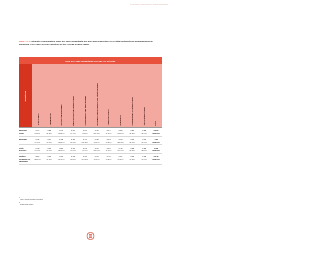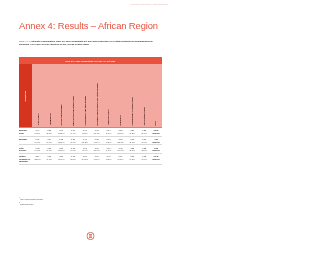--- a/index.html
+++ b/index.html
@@ -222,21 +222,20 @@
   }
   .logo svg { display: block; }
 </style>
 </head>
 <body>
 
 <div class="page">
 
   <div class="running-header">WHO Report on Surveillance of Antibiotic Consumption</div>
 
-  <h1 class="title">Annex 4: Results – African Region</h1>
 
   <div class="caption">
     <span class="cap-label">Table A4.1</span>
     <span class="cap-body">Antibiotic consumption (DDD per 1000 inhabitants per day) and proportion (%) of total antibacterial pharmacological subgroup (ATC code) in four countries of the African Region (2015)</span>
   </div>
 
   <div class="table-wrap">
 
     <div class="band">
       <span class="band-label">DDD per 1000 inhabitants per day (% of total)</span>

